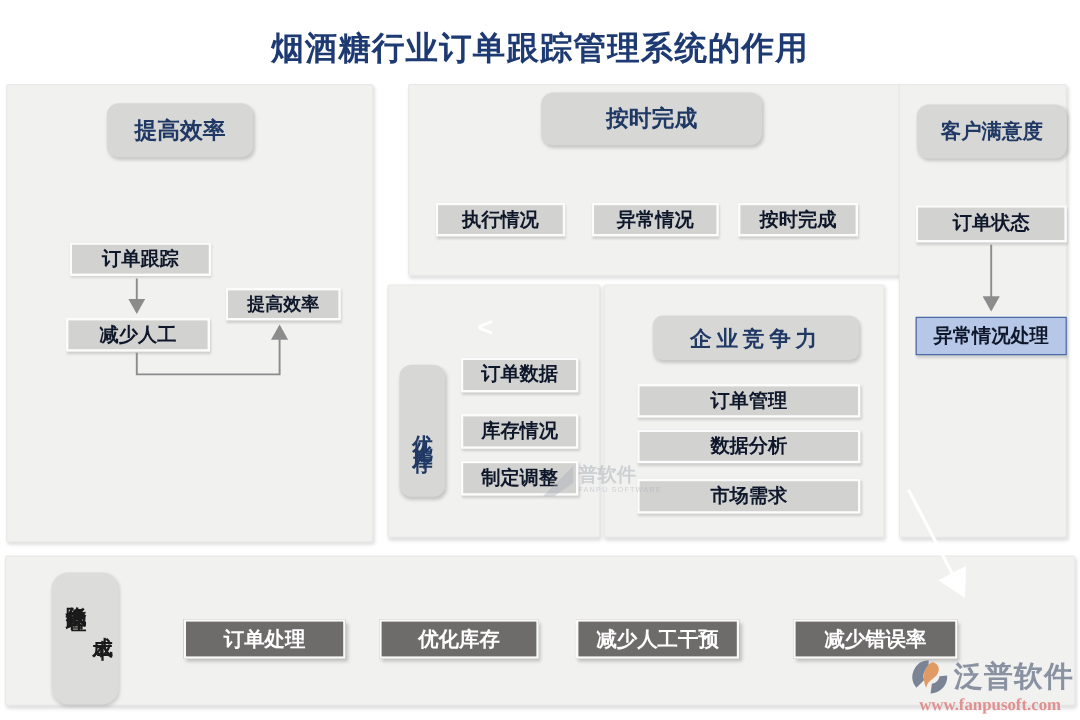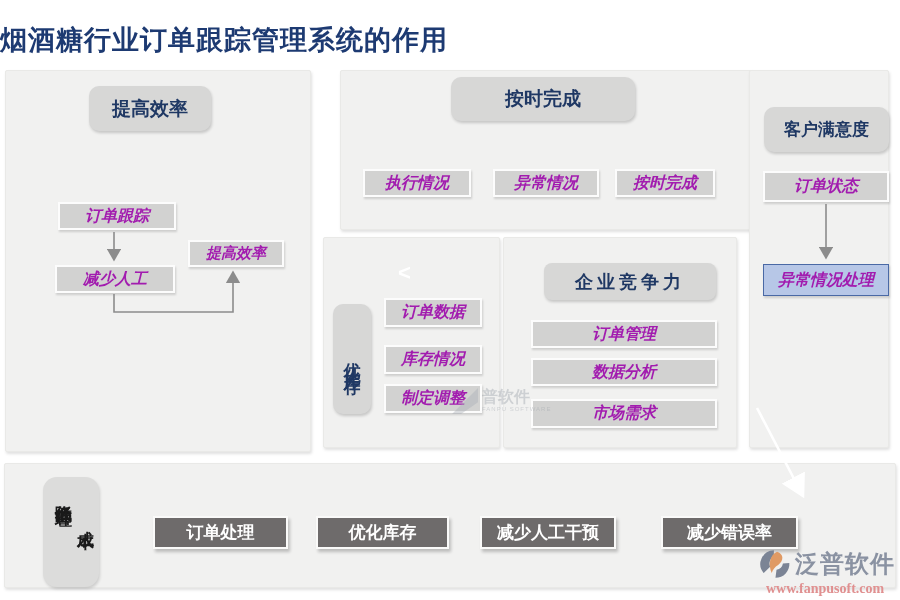--- a/index.html
+++ b/index.html
@@ -2,38 +2,37 @@
 <html><head>
 <meta charset="utf-8">
 <style>
   * { margin:0; padding:0; box-sizing:border-box; }
   html,body { width:900px; height:600px; }
   body {
     position:relative; background:#ffffff; overflow:hidden;
     font-family:"Liberation Sans", sans-serif;
   }
   .page-title {
-    position:absolute; top:22px; left:0; width:900px; text-align:left;
+    position:absolute; top:22px; left:0; width:900px; text-align:center;
     font-size:27px; font-weight:bold; color:#1d3a72; letter-spacing:1px;
   }
   .panel {
     position:absolute; background:#f1f1f0; border:1px solid #e9e9e7;
     box-shadow:1px 2px 3px rgba(0,0,0,.12); border-radius:2px;
   }
   .pill {
     position:absolute; background:#d7d7d6; border-radius:10px;
     color:#1f3864; font-weight:bold; display:flex; align-items:center;
     justify-content:center; box-shadow:1px 2px 3px rgba(0,0,0,.18);
   }
   .box {
     position:absolute; background:#d2d2d1; border:2px solid #fcfcfc;
-    color:#a21caf; font-weight:bold; font-size:16px;
+    color:#0f172a; font-weight:bold; font-size:16px;
     display:flex; align-items:center; justify-content:center;
     box-shadow:1px 2px 2px rgba(0,0,0,.15);
-    font-style:italic;
   }
   .box.hl { background:#b7c7e7; border:1px solid #4a69a5; }
   .dark-btn {
     position:absolute; top:52px; height:33px; background:#6e6b6b;
     border:2px solid #fafaf9; color:#ffffff; font-weight:bold; font-size:17px;
     display:flex; align-items:center; justify-content:center;
     box-shadow:2px 3px 3px rgba(0,0,0,.22);
   }
   .vtext { writing-mode:vertical-lr; text-orientation:upright; }
   .arrow-svg { position:absolute; left:0; top:0; pointer-events:none; }
@@ -93,21 +92,21 @@
 </div>
 
 <div class="panel" style="left:503px; top:237px; width:234px; height:211px;">
   <div class="pill" style="left:40px; top:25px; width:172px; height:37px; font-size:18px; letter-spacing:4px; border-radius:8px;">企业竞争力</div>
   <div class="box" style="left:27px; top:82px; width:186px; height:28px;">订单管理</div>
   <div class="box" style="left:27px; top:120px; width:186px; height:28px;">数据分析</div>
   <div class="box" style="left:27px; top:161px; width:186px; height:29px;">市场需求</div>
 </div>
 
 <div class="panel" style="left:749px; top:70px; width:140px; height:378px;">
-  <div class="pill" style="left:14px; top:36px; width:125px; height:45px; font-size:17px;">客户满意度</div>
+  <div class="pill" style="left:14px; top:16px; width:125px; height:45px; font-size:17px;">客户满意度</div>
   <div class="box" style="left:13px; top:100px; width:126px; height:31px;">订单状态</div>
   <div class="box hl" style="left:13px; top:193px; width:126px; height:32px;">异常情况处理</div>
   <svg class="arrow-svg" width="140" height="378" viewBox="0 0 140 378">
     <line x1="76" y1="133" x2="76" y2="187" stroke="#8c8c8c" stroke-width="1.6" marker-end="url(#arrGray)"></line>
   </svg>
 </div>
 
 <div class="panel" style="left:4px; top:463px; width:892px; height:125px;">
   <div style="position:absolute; left:38px; top:13px; width:56px; height:110px;
               background:#dcdcdb; border-radius:14px; box-shadow:1px 2px 3px rgba(0,0,0,.15);">

